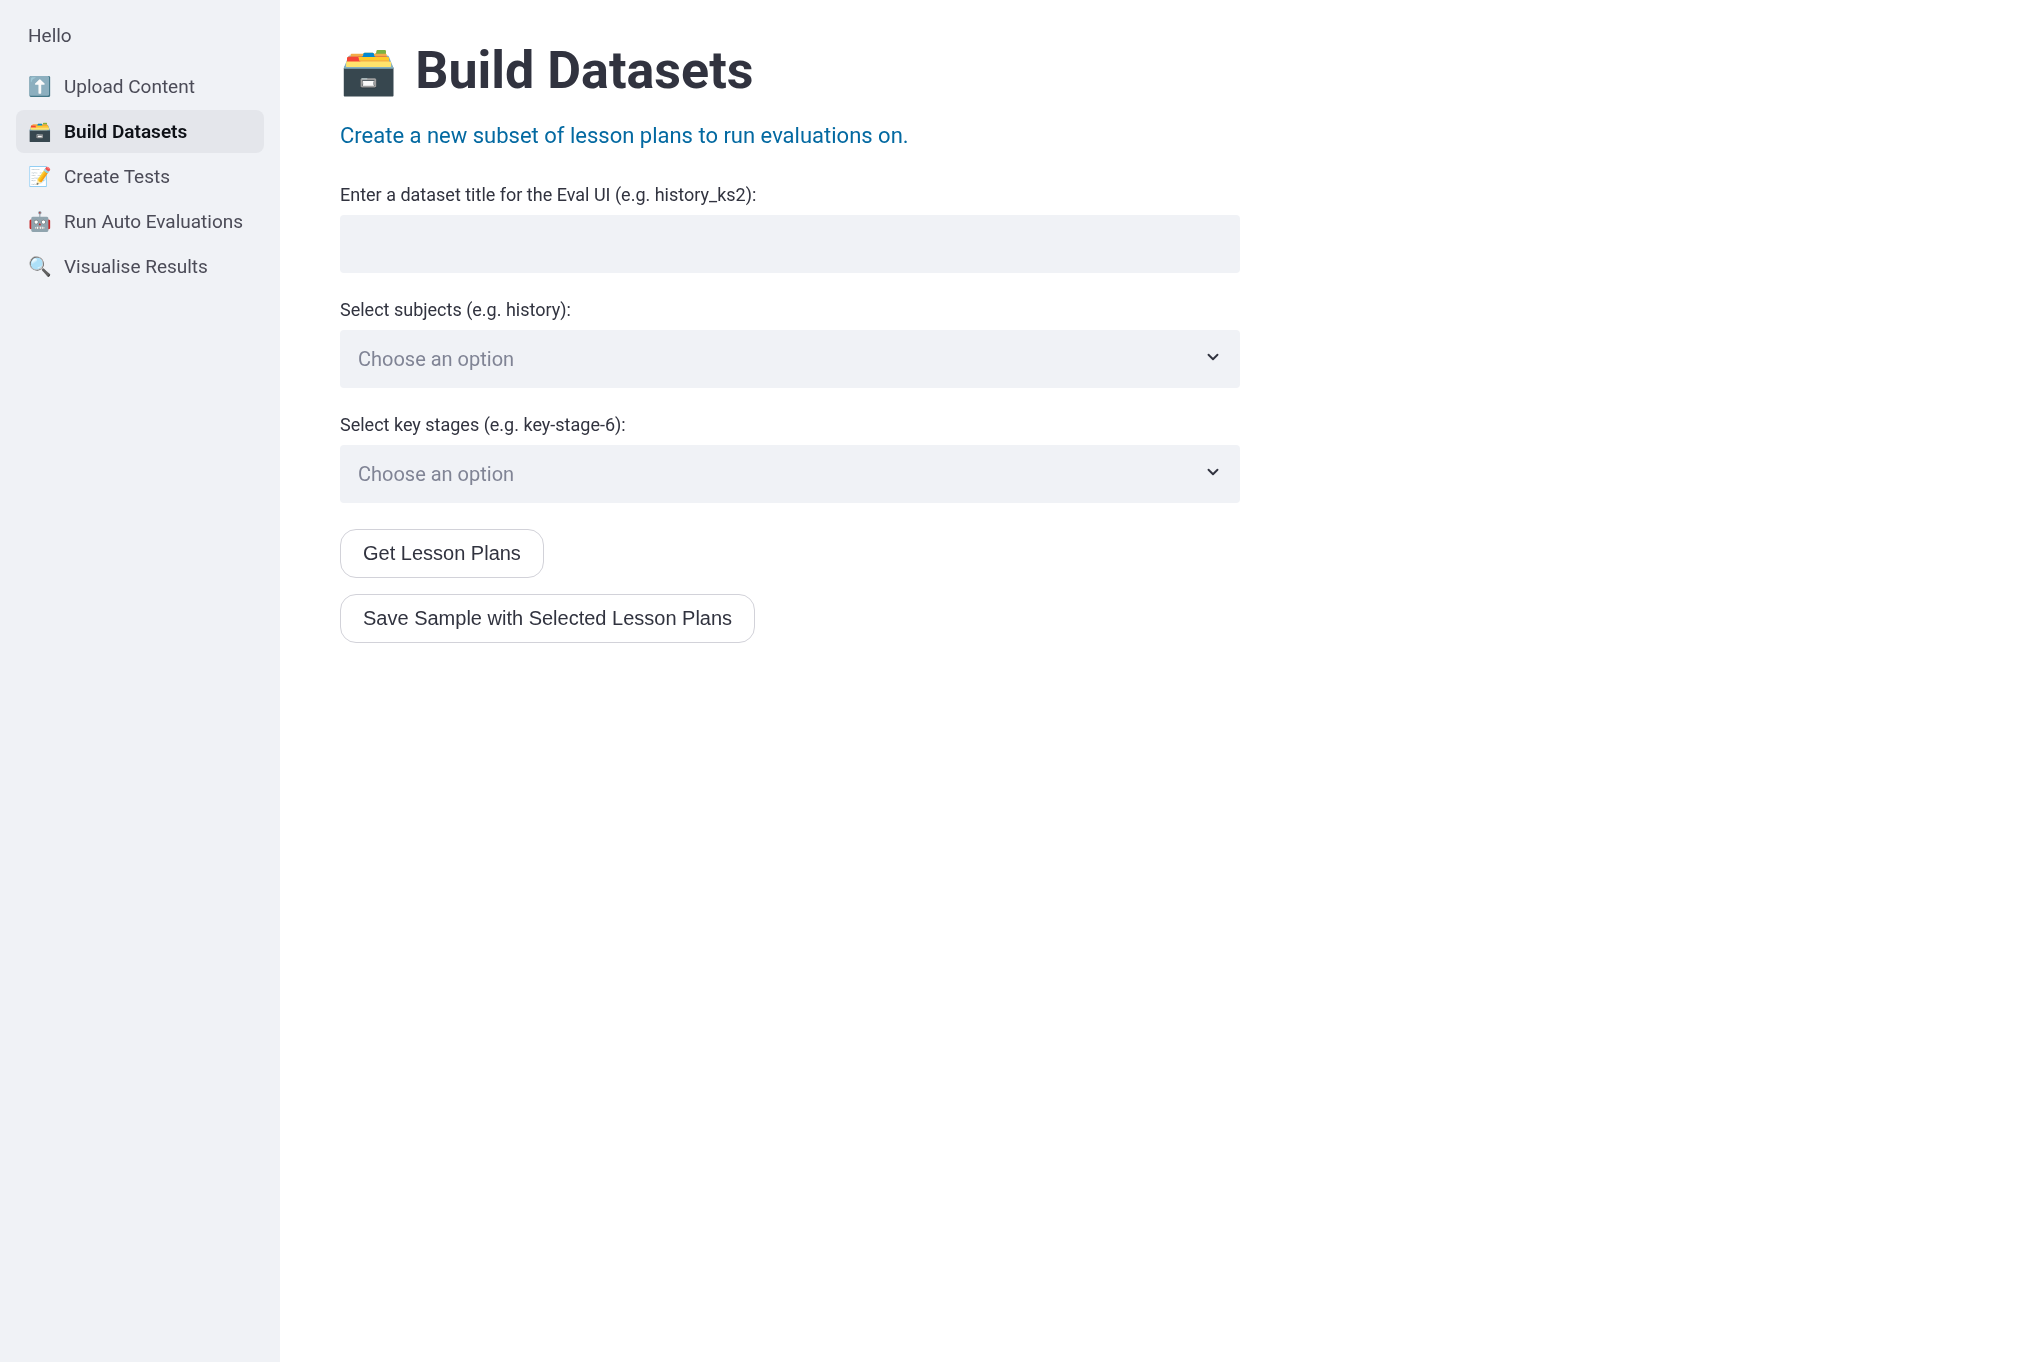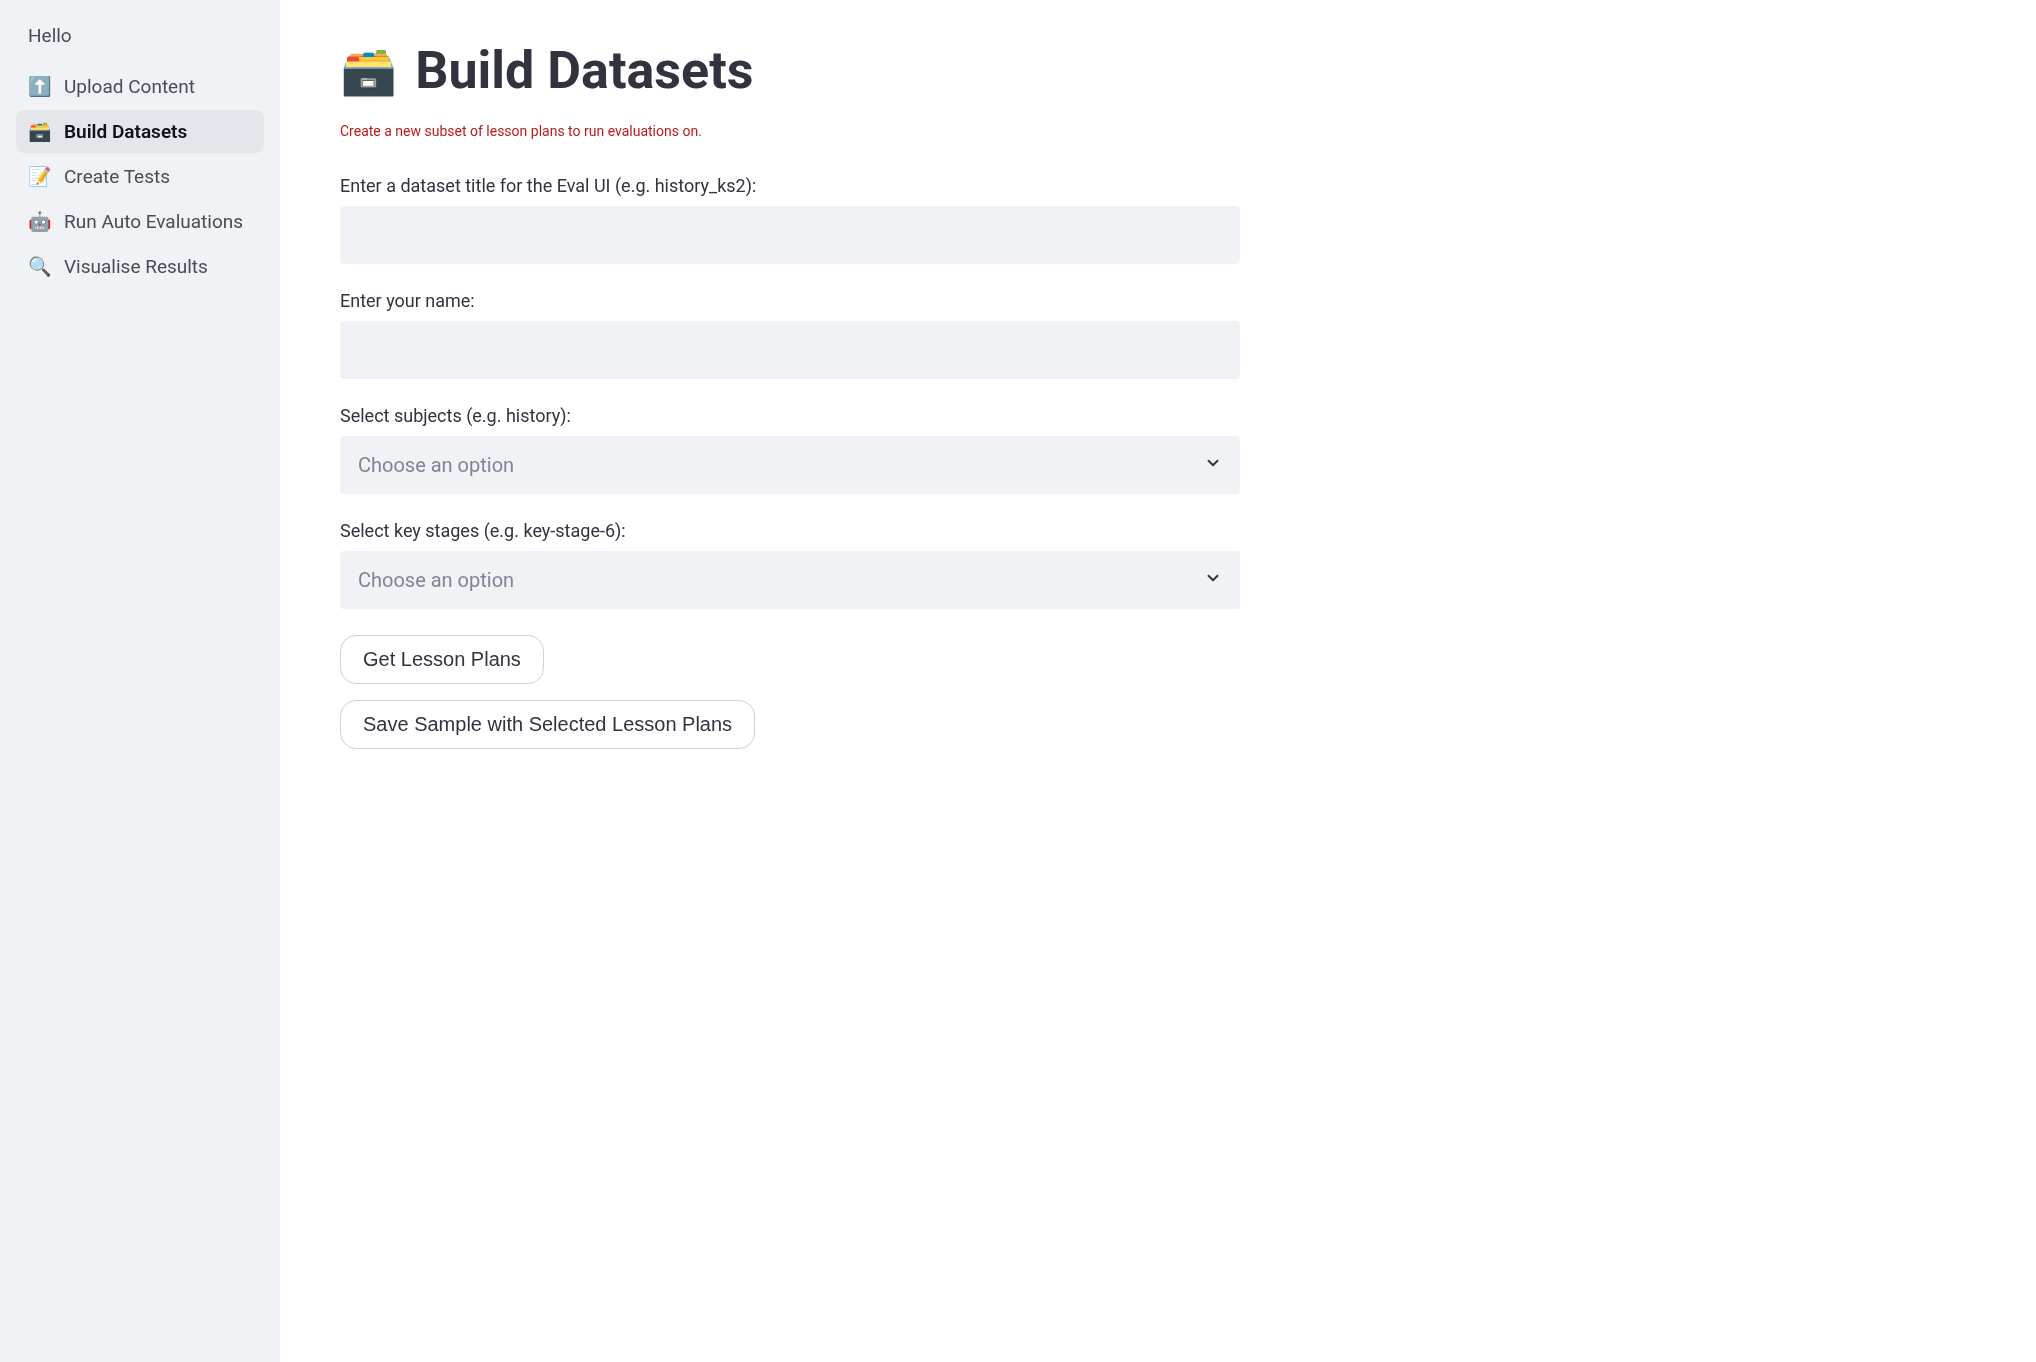--- a/index.html
+++ b/index.html
@@ -59,22 +59,22 @@
       color: #31333f;
       margin-bottom: 22px;
       display: flex;
       align-items: center;
     }
     .page-title .emoji {
       margin-right: 18px;
       font-size: 46px;
     }
     .page-subtitle {
-      font-size: 14px;
-      color: #b91c1c;
+      font-size: 22px;
+      color: #0369a1;
       margin-bottom: 36px;
     }
     .form-group {
       margin-bottom: 26px;
     }
     .form-label {
       display: block;
       font-size: 18px;
       color: #31333f;
       margin-bottom: 10px;
@@ -157,24 +157,20 @@
     <span>Build Datasets</span>
   </h1>
 
   <p class="page-subtitle">Create a new subset of lesson plans to run evaluations on.</p>
 
   <div class="form-group">
     <label class="form-label">Enter a dataset title for the Eval UI (e.g. history_ks2):</label>
     <input class="form-input" type="text" value="" style="">
   </div>
 
-  <div class="form-group">
-    <label class="form-label">Enter your name:</label>
-    <input class="form-input" type="text" value="" style="">
-  </div>
 
   <div class="form-group">
     <label class="form-label">Select subjects (e.g. history):</label>
     <div class="form-select">
       <span>Choose an option</span>
       <span class="chevron">
         <svg viewBox="0 0 24 24" fill="none" stroke="currentColor" stroke-width="2.5" stroke-linecap="round" stroke-linejoin="round">
             <polyline points="6 9 12 15 18 9"></polyline>
           </svg>
       </span>

